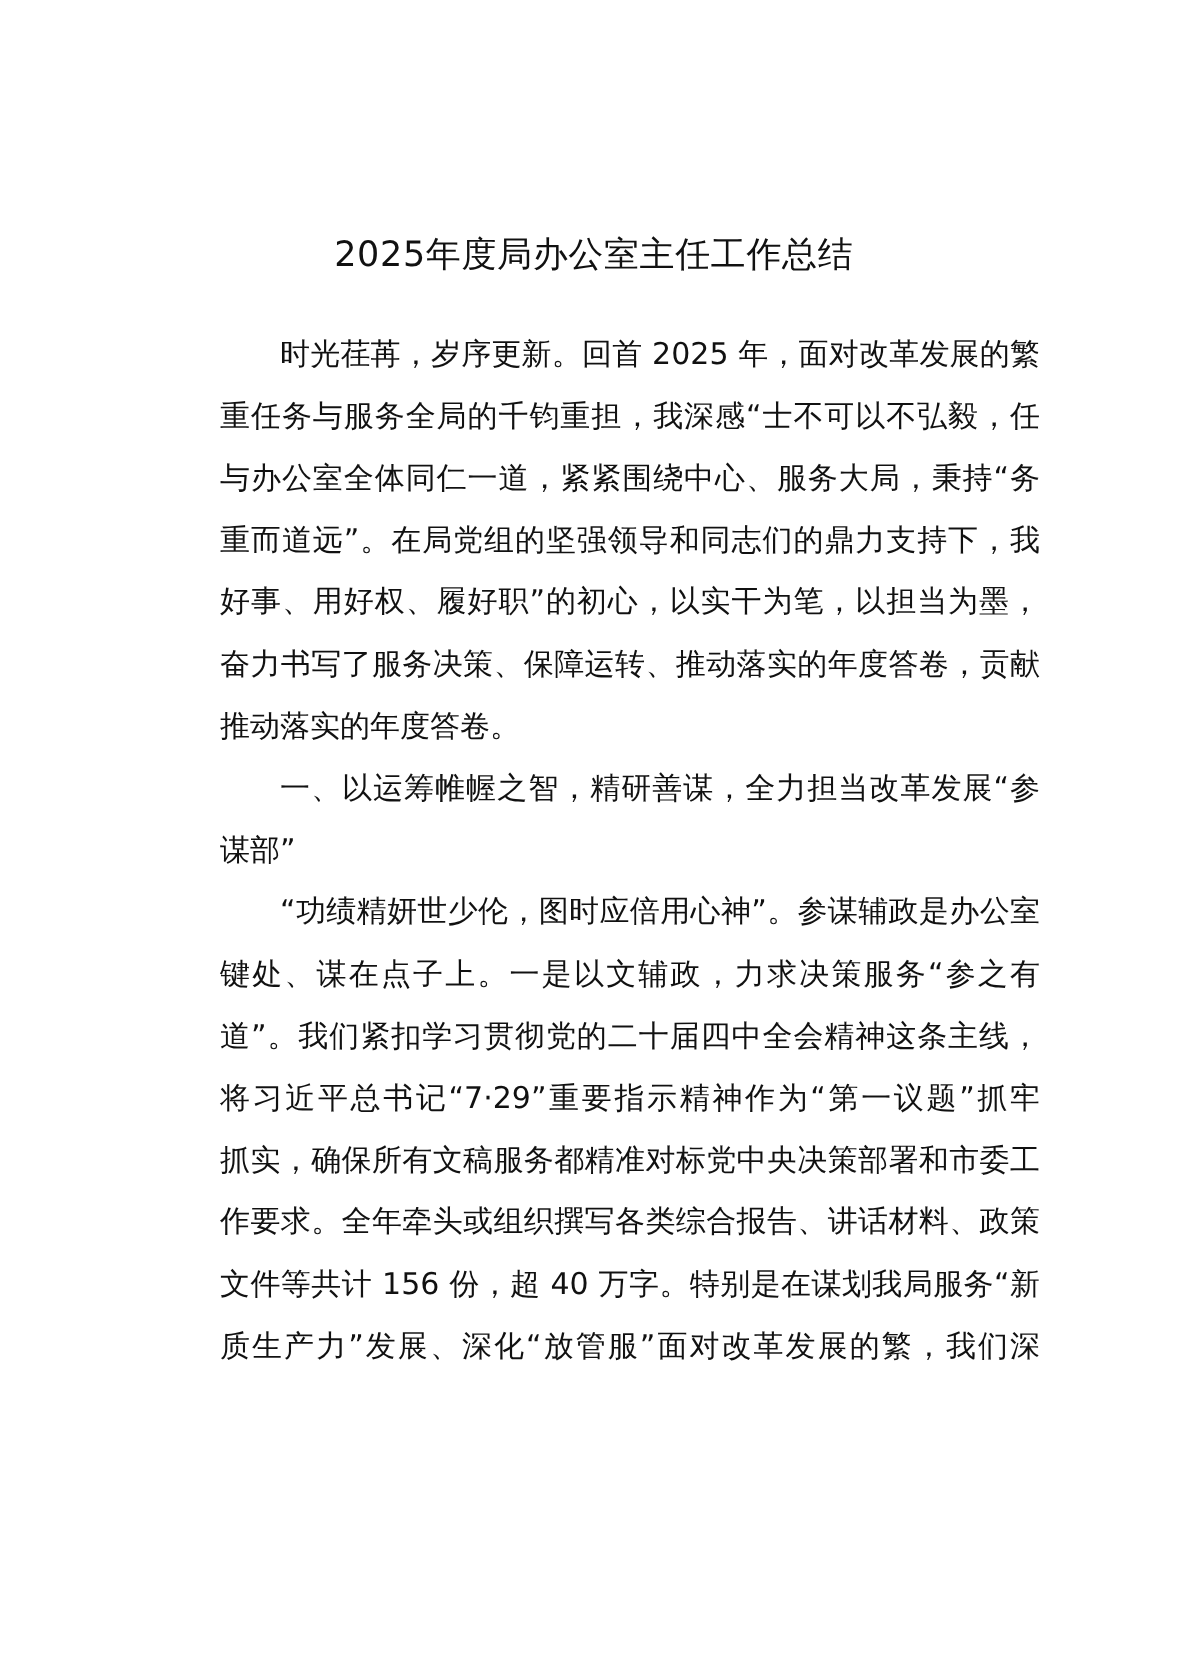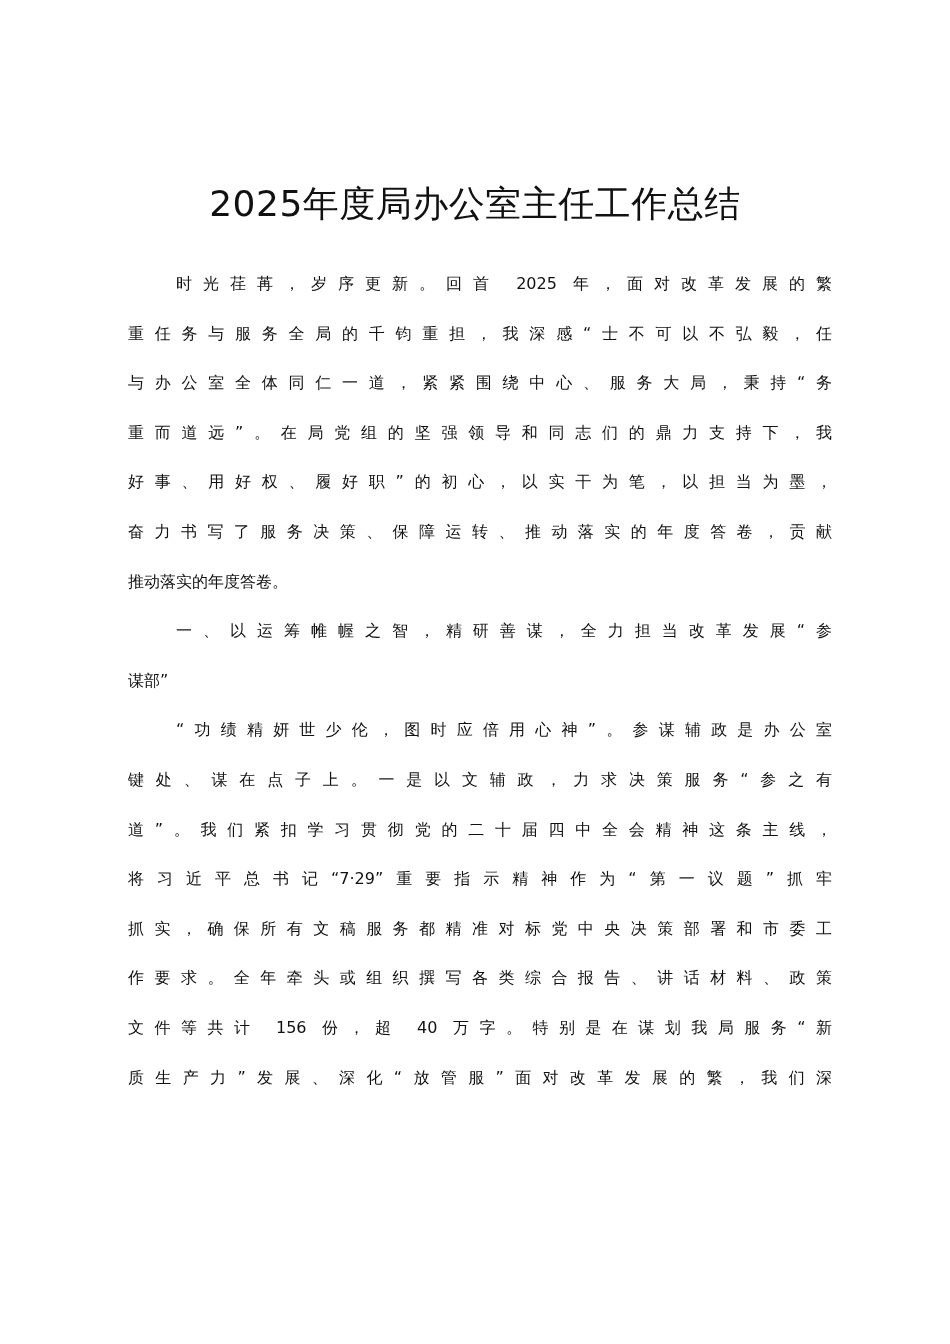--- a/index.html
+++ b/index.html
@@ -22,41 +22,42 @@
       width: 950px;
       height: 1344px;
       background: #ffffff;
     }
     .title {
       position: absolute;
       left: 0;
       top: 182px;
       width: 950px;
       text-align: center;
-      font-size: 36px;
+      font-size: 28px;
       line-height: 44px;
       letter-spacing: 0.5px;
       color: #111111;
       white-space: nowrap;
     }
     .body-text {
       position: absolute;
       left: 128px;
       top: 259px;
       width: 704px;
     }
     .line {
       display: block;
       height: 49.6px;
       line-height: 49.6px;
-      font-size: 16px;
+      font-size: 24px;
       white-space: nowrap;
       text-align: justify;
       text-align-last: justify;
       color: #111111;
+      margin-left: 48px;
     }
     .line.last {
       text-align-last: left;
     }
     .line.indent {
       padding-left: 48px;
     }
   </style>
 </head>
 <body>

